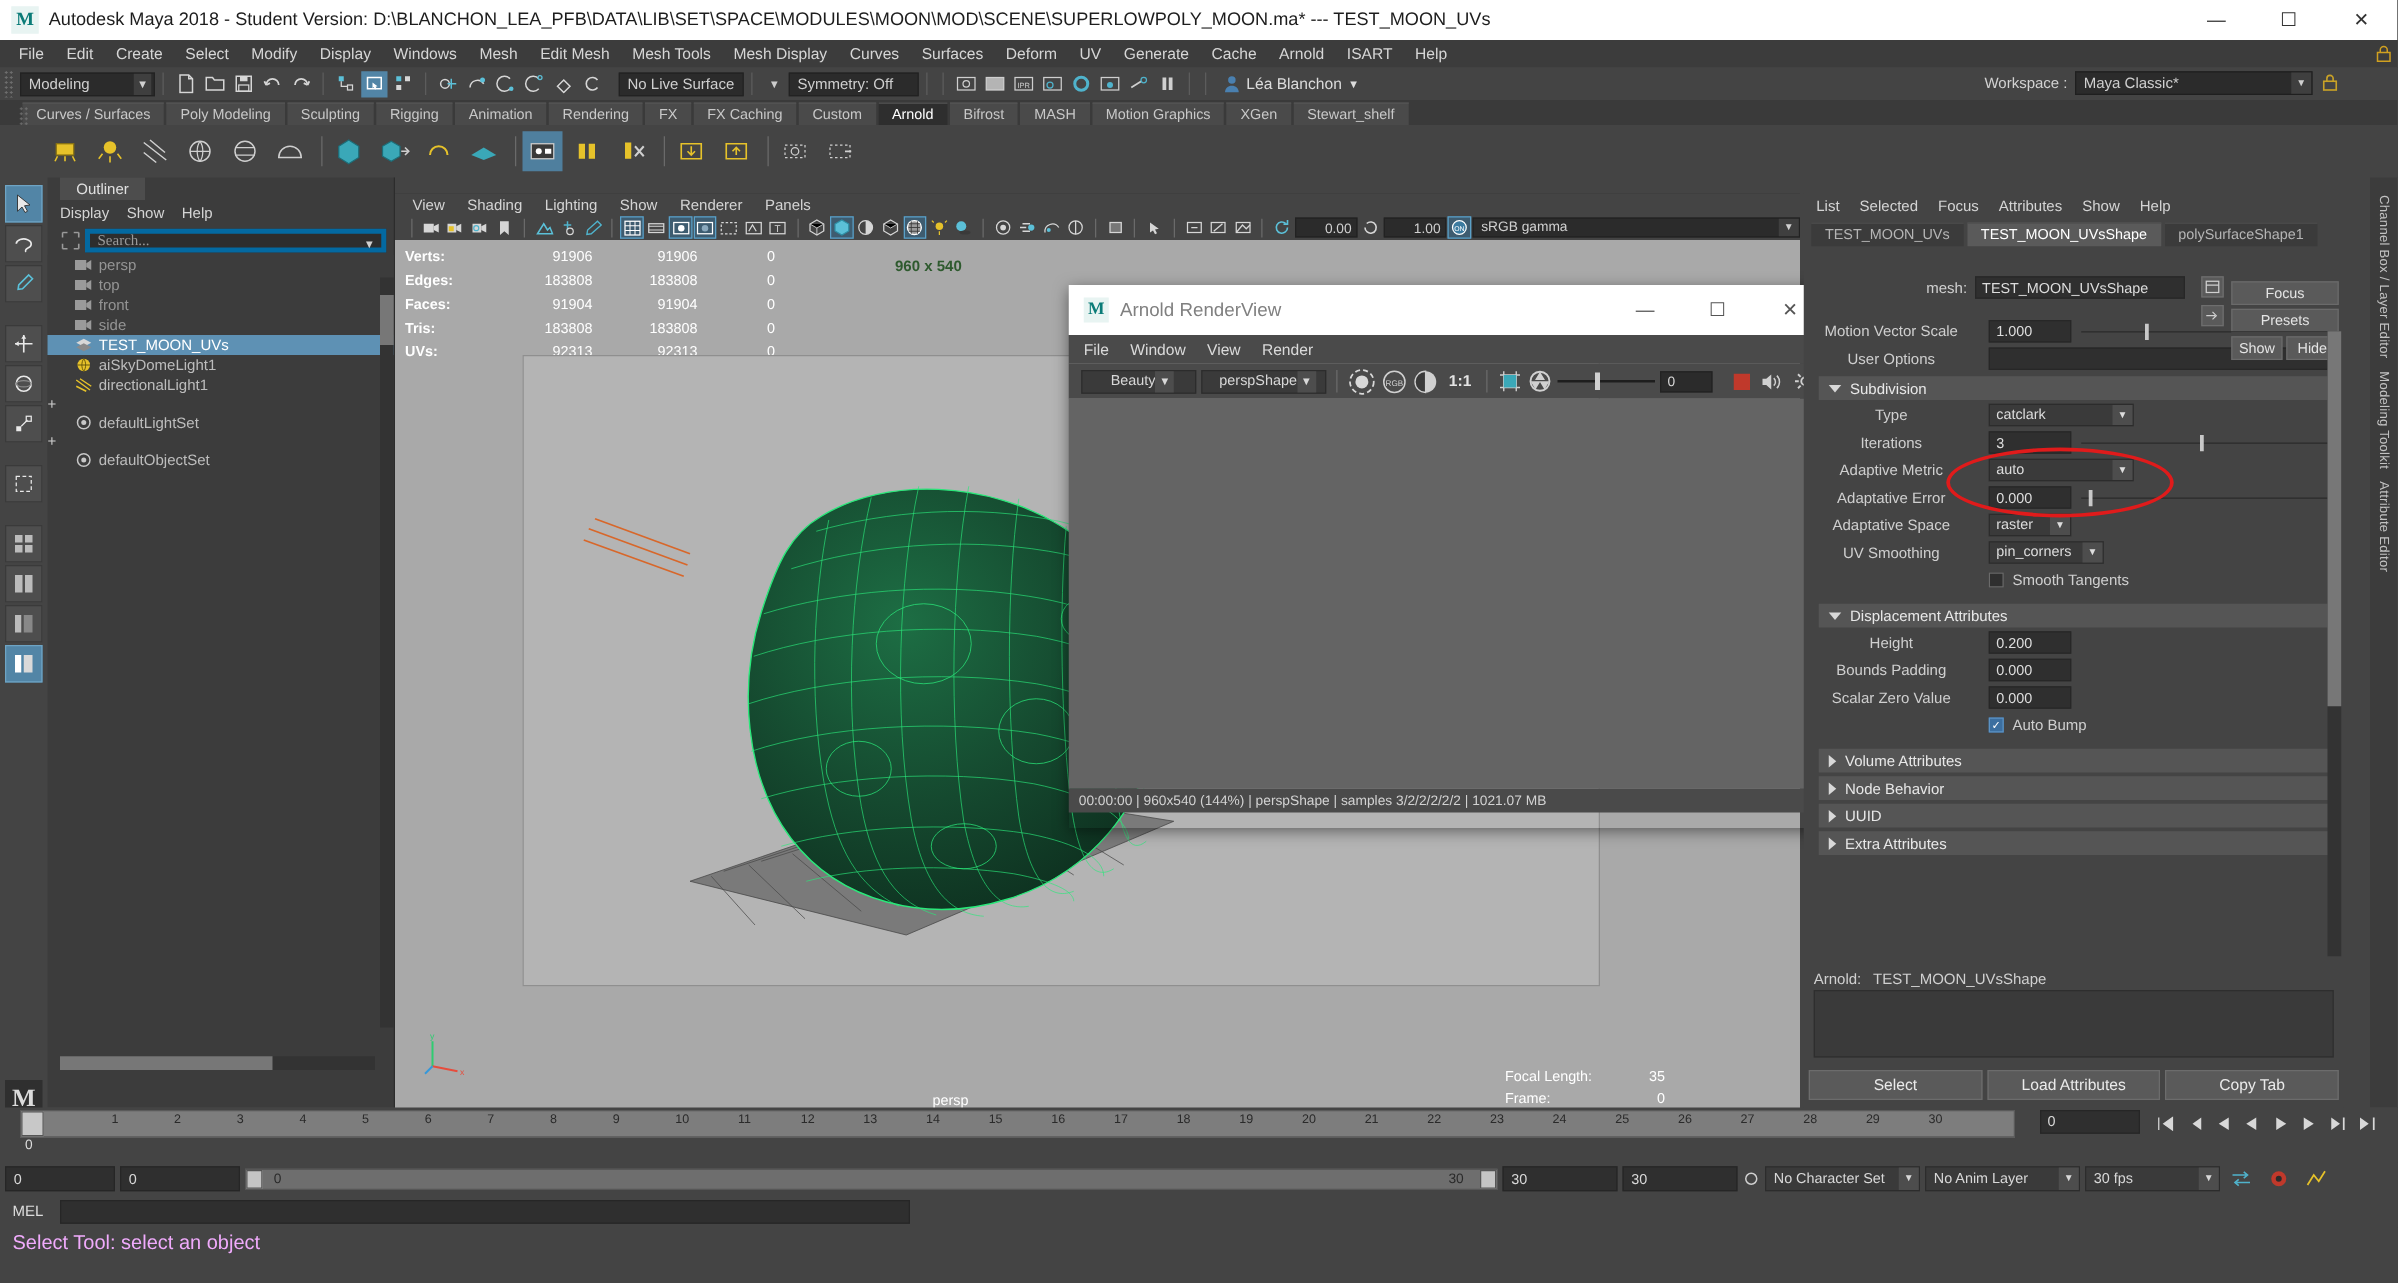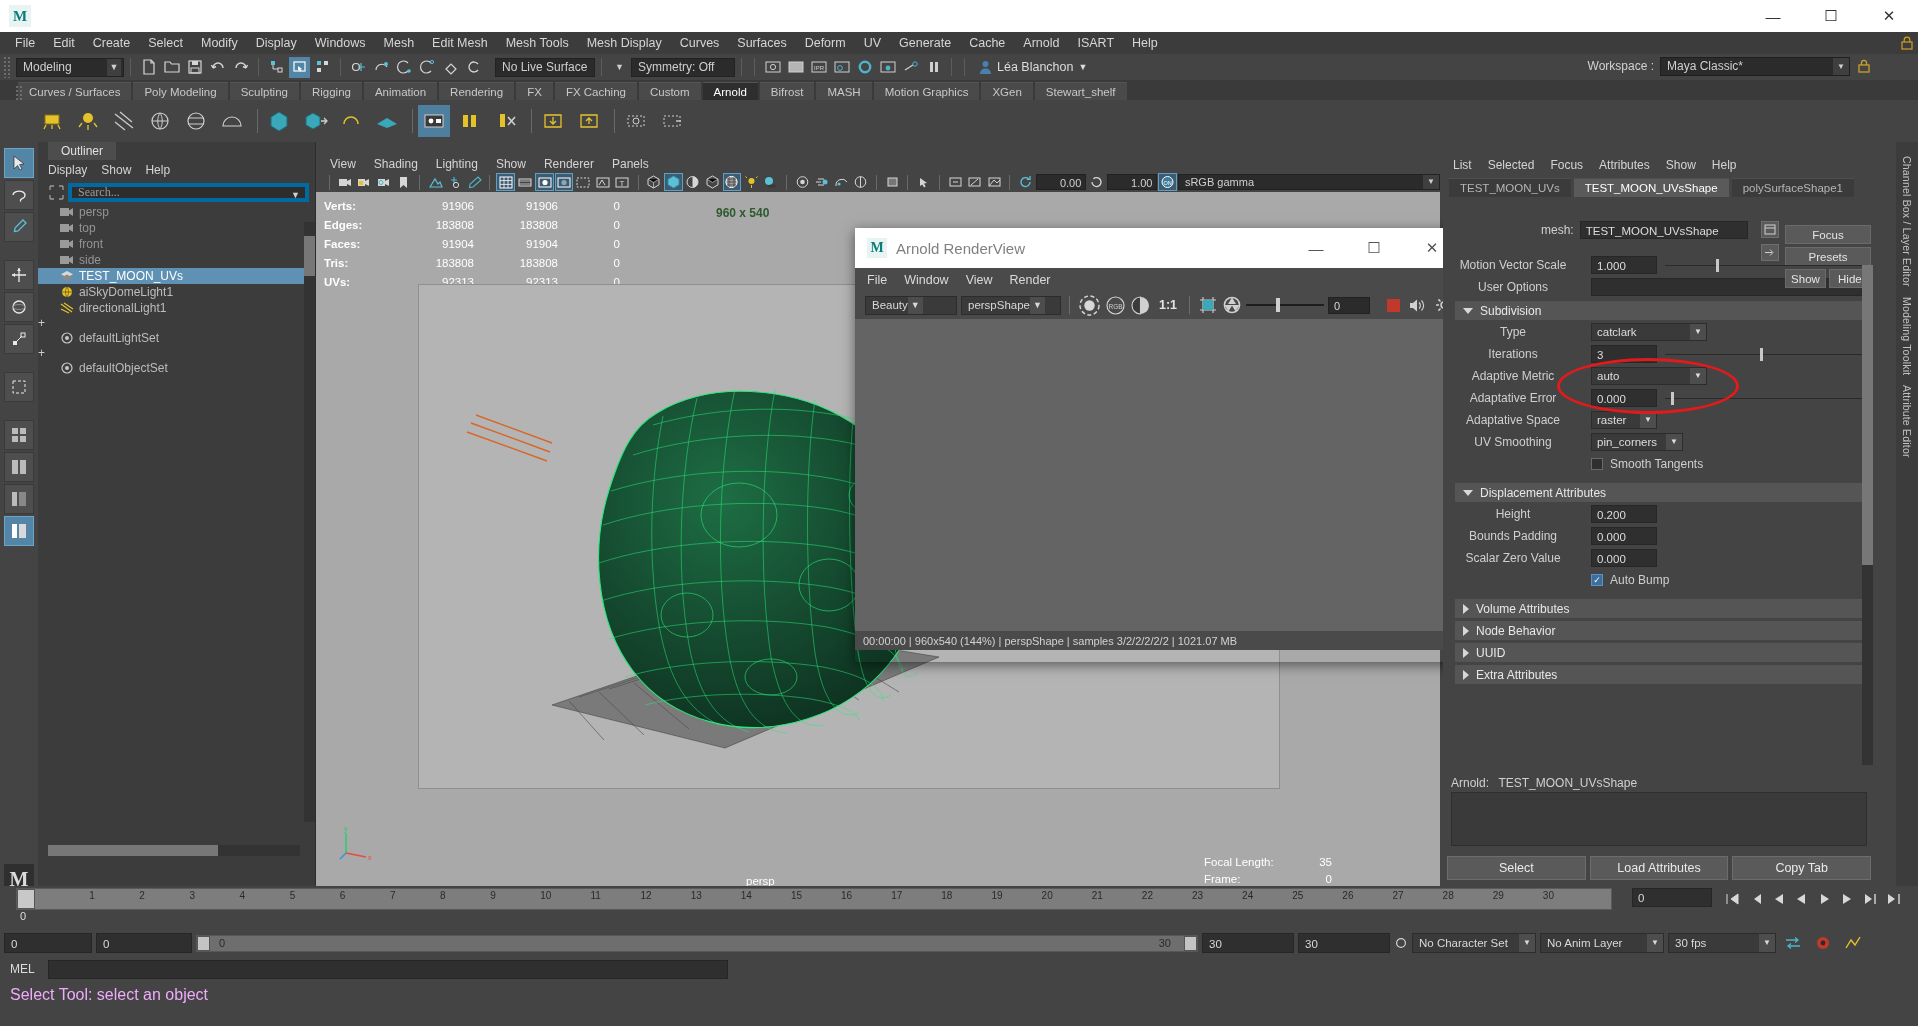--- a/index.html
+++ b/index.html
@@ -252,21 +252,21 @@
   .rv-menu {
     height: 23px; background: #4a4a4a; display: flex; align-items: center;
     gap: 17px; padding-left: 12px; font-size: 12.5px; color: #dadada;
   }
   .rv-toolbar {
     height: 28px; background: #4a4a4a; display: flex; align-items: center;
     padding-left: 10px; gap: 4px;
   }
   .rv-combo {
     height: 19px; background: #3a3a3a; border: 1px solid #2c2c2c;
-    display: flex; align-items: center; justify-content: flex-start;
+    display: flex; align-items: center; justify-content: center;
     color: #d8d8d8; font-size: 11.5px; padding-left: 6px;
   }
   .rv-combo .arr {
     width: 15px; height: 17px; background: #4d4d4d; text-align: center;
     line-height: 17px; font-size: 9px;
   }
   .rv-sep { width: 1px; height: 18px; background: #6b6b6b; margin: 0 4px; }
   .rv-ratio { color: #e4e4e4; font-size: 12.5px; font-weight: bold; padding: 0 4px; }
   .rv-slider {
     width: 78px; height: 16px; display: flex; align-items: center; position: relative;
@@ -491,20 +491,21 @@
 
   svg { display: block; }
 </style>
 </head>
 <body>
 
 <div class="app">
 
   <div class="titlebar">
     <div class="title-logo">M</div>
+    <div class="title-text">Autodesk Maya 2018 - Student Version: D:\BLANCHON_LEA_PFB\DATA\LIB\SET\SPACE\MODULES\MOON\MOD\SCENE\SUPERLOWPOLY_MOON.ma*   ---   TEST_MOON_UVs</div>
     <div class="win-btns">
       <div class="win-btn">—</div>
       <div class="win-btn">☐</div>
       <div class="win-btn close">✕</div>
     </div>
   </div>
 
   <div class="menubar" id="menubar">
       <div class="menu-item">File</div>
       <div class="menu-item">Edit</div>

